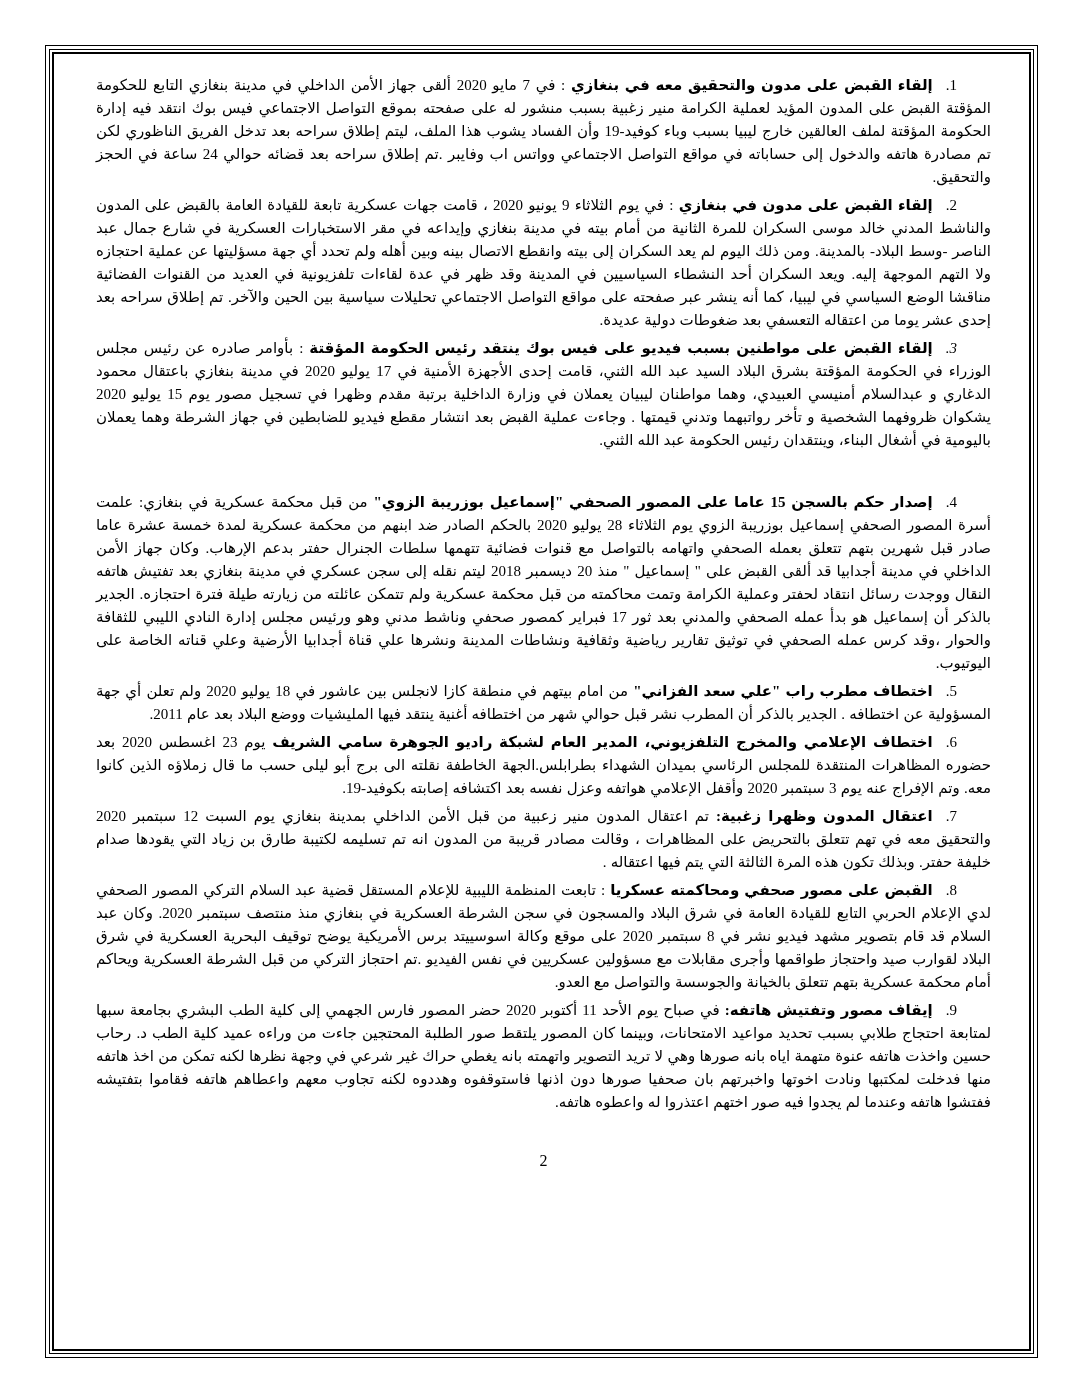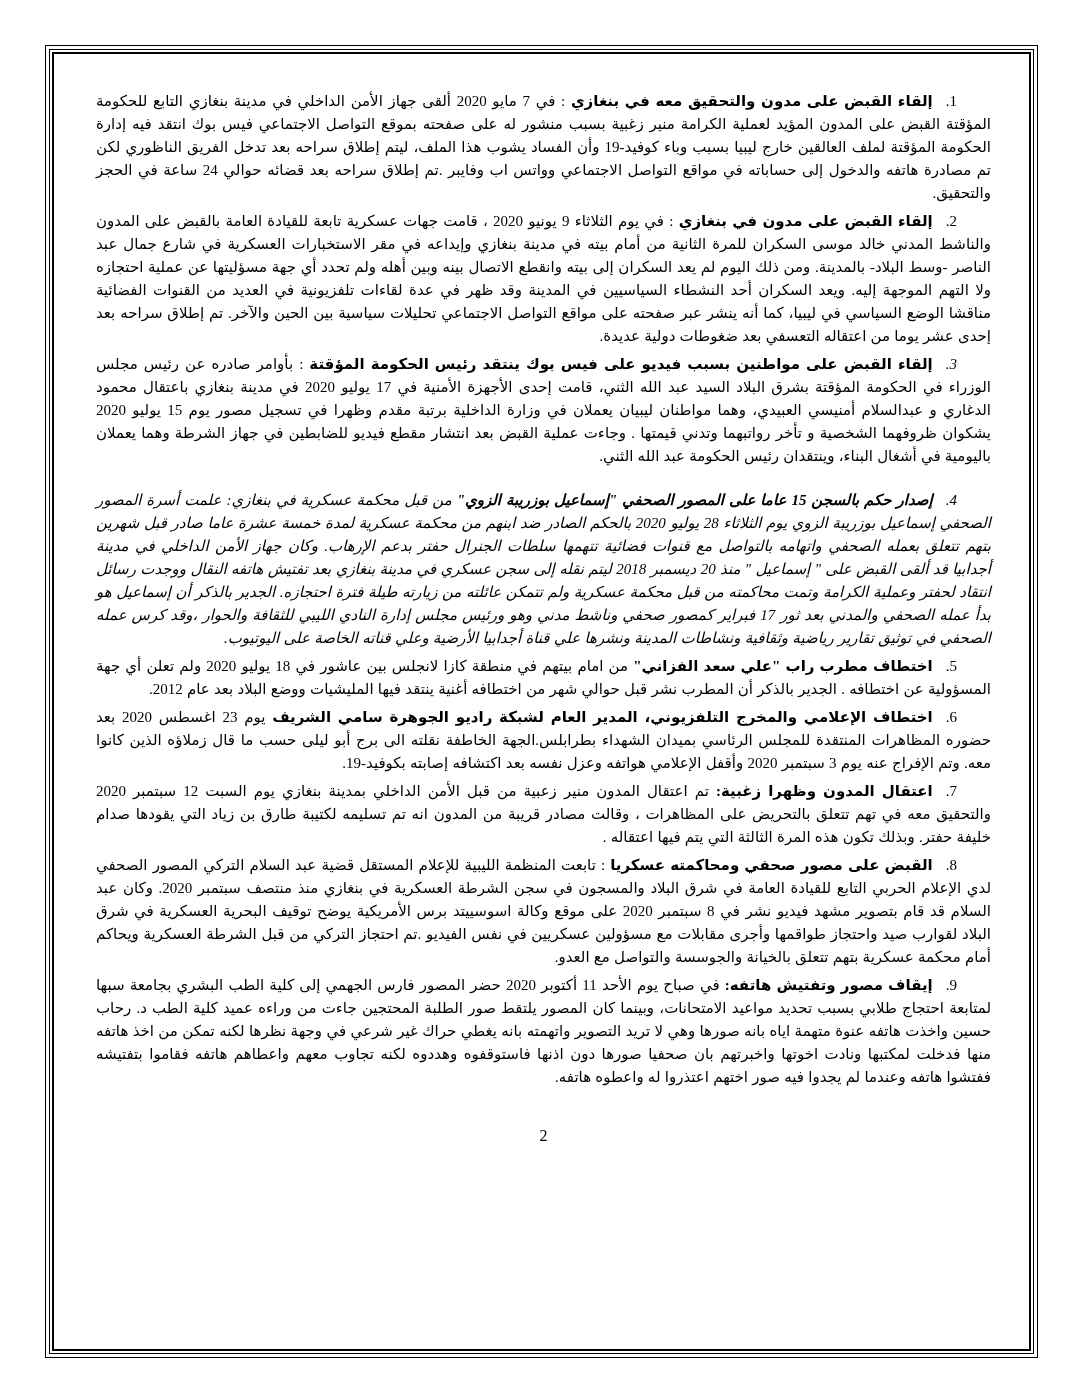--- a/index.html
+++ b/index.html
@@ -16,40 +16,40 @@
   .frame-mid{
     position:absolute;left:3px;top:3px;right:3px;bottom:3px;
     border:1px solid #000;
   }
   .frame-inner{
     position:absolute;left:2px;top:2px;right:2px;bottom:2px;
     border:2px solid #000;
   }
   .content{
     position:absolute;left:0;top:0;right:0;bottom:0;
-    padding:36px 38px 20px 42px;
+    padding:20px 38px 20px 42px;
     direction:rtl;
     overflow:hidden;
   }
   .item{
     margin:0 0 5px 0;
     font-size:15px;
     line-height:23px;
     text-align:justify;
     text-indent:34px;            
     word-spacing:0.5px;
   }
   .item .marker{
     font-weight:normal;
     margin-left:13px;            
     white-space:pre;
   }
   .item .marker.italic{font-style:italic;}
   .item b{font-weight:bold;}
-  .gap-before{margin-top:21px;font-style:italic;}  
+  .gap-before{margin-top:39px;}  
   .page-number{
     margin-top:38px;
     text-align:center;
     font-size:16px;
     direction:ltr;
   }
 </style>
 </head>
 <body>
 
@@ -59,21 +59,21 @@
       <div class="content">
 
         <p class="item"><span class="marker">1.</span><b>إلقاء القبض على مدون والتحقيق معه في بنغازي</b><span> : في 7 مايو 2020 ألقى جهاز الأمن الداخلي في مدينة بنغازي التابع للحكومة المؤقتة القبض على المدون المؤيد لعملية الكرامة منير زغبية بسبب منشور له على صفحته بموقع التواصل الاجتماعي فيس بوك انتقد فيه إدارة الحكومة المؤقتة لملف العالقين خارج ليبيا بسبب وباء كوفيد-19 وأن الفساد يشوب هذا الملف، ليتم إطلاق سراحه بعد تدخل الفريق الناظوري لكن تم مصادرة هاتفه والدخول إلى حساباته في مواقع التواصل الاجتماعي وواتس اب وفايبر .تم إطلاق سراحه بعد قضائه حوالي 24 ساعة في الحجز والتحقيق.</span></p>
 
         <p class="item"><span class="marker">2.</span><b>إلقاء القبض على مدون في بنغازي</b><span> : في يوم الثلاثاء 9 يونيو 2020 ، قامت جهات عسكرية تابعة للقيادة العامة بالقبض على المدون والناشط المدني خالد موسى السكران للمرة الثانية من أمام بيته في مدينة بنغازي وإيداعه في مقر الاستخبارات العسكرية في شارع جمال عبد الناصر -وسط البلاد- بالمدينة. ومن ذلك اليوم لم يعد السكران إلى بيته وانقطع الاتصال بينه وبين أهله ولم تحدد أي جهة مسؤليتها عن عملية احتجازه ولا التهم الموجهة إليه. ويعد السكران أحد النشطاء السياسيين في المدينة وقد ظهر في عدة لقاءات تلفزيونية في العديد من القنوات الفضائية مناقشا الوضع السياسي في ليبيا، كما أنه ينشر عبر صفحته على مواقع التواصل الاجتماعي تحليلات سياسية بين الحين والآخر. تم إطلاق سراحه بعد إحدى عشر يوما من اعتقاله التعسفي بعد ضغوطات دولية عديدة.</span></p>
 
         <p class="item"><span class="marker italic">3.</span><b>إلقاء القبض على مواطنين بسبب فيديو على فيس بوك ينتقد رئيس الحكومة المؤقتة</b><span> : بأوامر صادره عن رئيس مجلس الوزراء في الحكومة المؤقتة بشرق البلاد السيد عبد الله الثني،  قامت إحدى الأجهزة الأمنية في 17 يوليو 2020 في مدينة بنغازي باعتقال محمود الدغاري و عبدالسلام أمنيسي العبيدي، وهما مواطنان ليبيان يعملان في وزارة الداخلية برتبة مقدم وظهرا في تسجيل مصور يوم 15 يوليو 2020 يشكوان ظروفهما الشخصية و تأخر رواتبهما وتدني قيمتها . وجاءت عملية القبض بعد انتشار مقطع فيديو للضابطين في جهاز الشرطة وهما يعملان باليومية في أشغال البناء، وينتقدان رئيس الحكومة عبد الله الثني.</span></p>
 
         <p class="item gap-before"><span class="marker">4.</span><b>إصدار حكم بالسجن 15 عاما على المصور الصحفي "إسماعيل بوزريبة الزوي"</b><span> من قبل محكمة عسكرية في بنغازي: علمت أسرة المصور الصحفي إسماعيل بوزريبة الزوي يوم الثلاثاء 28 يوليو 2020 بالحكم الصادر ضد ابنهم من محكمة عسكرية لمدة خمسة عشرة عاما صادر قبل شهرين بتهم تتعلق بعمله الصحفي واتهامه بالتواصل مع قنوات فضائية تتهمها سلطات الجنرال حفتر بدعم الإرهاب. وكان جهاز الأمن الداخلي في مدينة أجدابيا قد  ألقى القبض على " إسماعيل "  منذ 20 ديسمبر 2018 ليتم نقله إلى سجن عسكري في مدينة بنغازي بعد تفتيش هاتفه النقال ووجدت رسائل انتقاد لحفتر وعملية الكرامة وتمت محاكمته من قبل محكمة عسكرية ولم تتمكن عائلته من زيارته طيلة فترة احتجازه. الجدير بالذكر أن إسماعيل هو بدأ عمله الصحفي والمدني بعد ثور 17 فبراير كمصور صحفي وناشط مدني وهو ورئيس مجلس إدارة النادي الليبي للثقافة والحوار ،وقد كرس عمله الصحفي في توثيق تقارير رياضية وثقافية ونشاطات المدينة ونشرها علي قناة أجدابيا الأرضية وعلي قناته الخاصة على اليوتيوب.</span></p>
 
-        <p class="item"><span class="marker">5.</span><b>اختطاف مطرب راب "علي سعد الفزاني"</b><span> من امام بيتهم في منطقة كازا لانجلس بين عاشور في 18 يوليو 2020 ولم تعلن أي جهة المسؤولية عن اختطافه . الجدير بالذكر أن المطرب نشر قبل حوالي شهر من اختطافه أغنية ينتقد فيها المليشيات ووضع البلاد بعد عام 2012.</span></p>
+        <p class="item"><span class="marker">5.</span><b>اختطاف مطرب راب "علي سعد الفزاني"</b><span> من امام بيتهم في منطقة كازا لانجلس بين عاشور في 18 يوليو 2020 ولم تعلن أي جهة المسؤولية عن اختطافه . الجدير بالذكر أن المطرب نشر قبل حوالي شهر من اختطافه أغنية ينتقد فيها المليشيات ووضع البلاد بعد عام 2011.</span></p>
 
         <p class="item"><span class="marker">6.</span><b>اختطاف الإعلامي والمخرج التلفزيوني، المدير العام لشبكة راديو الجوهرة سامي الشريف</b><span> يوم 23 اغسطس 2020 بعد حضوره المظاهرات المنتقدة للمجلس الرئاسي بميدان الشهداء بطرابلس.الجهة الخاطفة نقلته الى برج أبو ليلى حسب ما قال زملاؤه الذين كانوا معه. وتم الإفراج عنه يوم 3 سبتمبر 2020 وأقفل الإعلامي هواتفه وعزل نفسه بعد اكتشافه إصابته بكوفيد-19.</span></p>
 
         <p class="item"><span class="marker">7.</span><b>اعتقال المدون وظهرا زغبية:</b><span> تم اعتقال المدون منير زعبية من قبل الأمن الداخلي بمدينة بنغازي  يوم السبت 12 سبتمبر 2020 والتحقيق معه في تهم تتعلق بالتحريض على المظاهرات ، وقالت مصادر قريبة من المدون انه تم تسليمه لكتيبة طارق بن زياد التي يقودها صدام خليفة حفتر.  وبذلك تكون هذه المرة الثالثة التي يتم فيها اعتقاله .</span></p>
 
         <p class="item"><span class="marker">8.</span><b>القبض على مصور صحفي ومحاكمته عسكريا</b><span> : تابعت المنظمة الليبية للإعلام المستقل قضية عبد السلام التركي المصور الصحفي لدي الإعلام الحربي التابع للقيادة العامة في شرق البلاد والمسجون في سجن الشرطة العسكرية في بنغازي منذ منتصف سبتمبر 2020. وكان عبد السلام قد قام بتصوير مشهد فيديو نشر في 8 سبتمبر 2020 على موقع وكالة اسوسييتد برس الأمريكية يوضح توقيف البحرية العسكرية في شرق البلاد لقوارب صيد واحتجاز طواقمها وأجرى مقابلات مع مسؤولين عسكريين في نفس الفيديو .تم احتجاز التركي من قبل الشرطة العسكرية ويحاكم أمام محكمة عسكرية بتهم تتعلق بالخيانة والجوسسة والتواصل مع العدو.</span></p>
 
         <p class="item"><span class="marker">9.</span><b>إيقاف مصور وتفتيش هاتفه:</b><span> في صباح يوم الأحد 11 أكتوبر 2020 حضر المصور فارس الجهمي إلى كلية الطب البشري بجامعة سبها لمتابعة احتجاج طلابي بسبب تحديد مواعيد الامتحانات، وبينما كان المصور يلتقط صور الطلبة المحتجين جاءت من وراءه عميد كلية الطب د. رحاب حسين واخذت هاتفه عنوة متهمة اياه بانه صورها وهي لا تريد التصوير واتهمته بانه يغطي حراك غير شرعي في وجهة نظرها لكنه تمكن من اخذ هاتفه منها فدخلت لمكتبها ونادت اخوتها واخبرتهم بان صحفيا صورها دون اذنها فاستوقفوه وهددوه لكنه تجاوب معهم واعطاهم هاتفه فقاموا بتفتيشه ففتشوا هاتفه وعندما لم يجدوا فيه صور اختهم اعتذروا له واعطوه هاتفه.</span></p>
 
         <div class="page-number">2</div>

